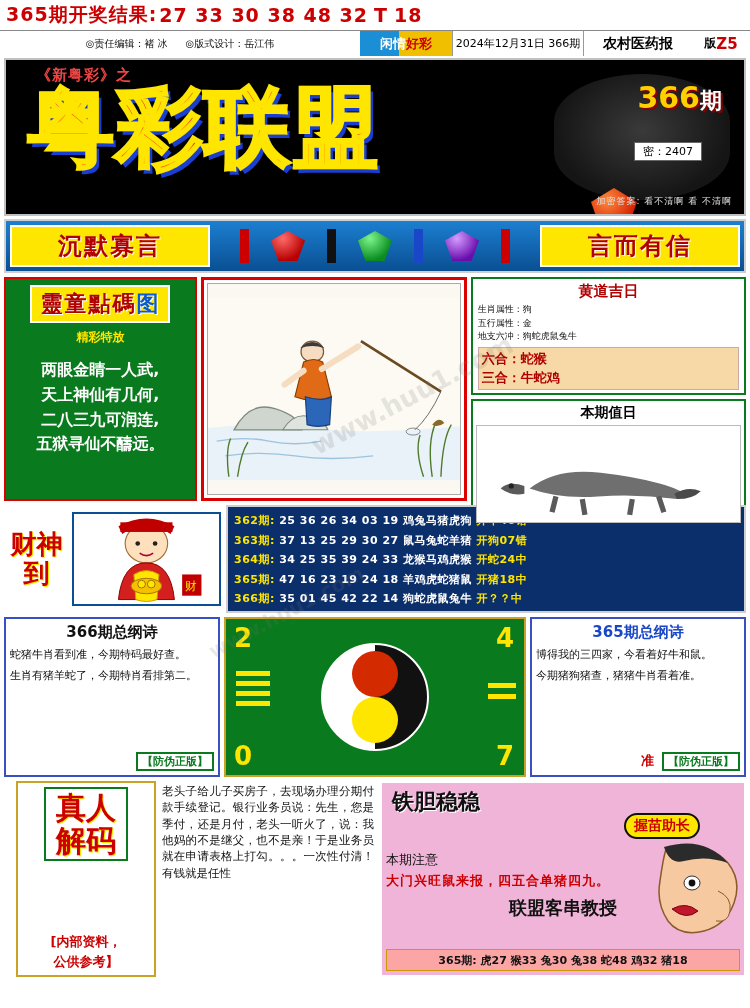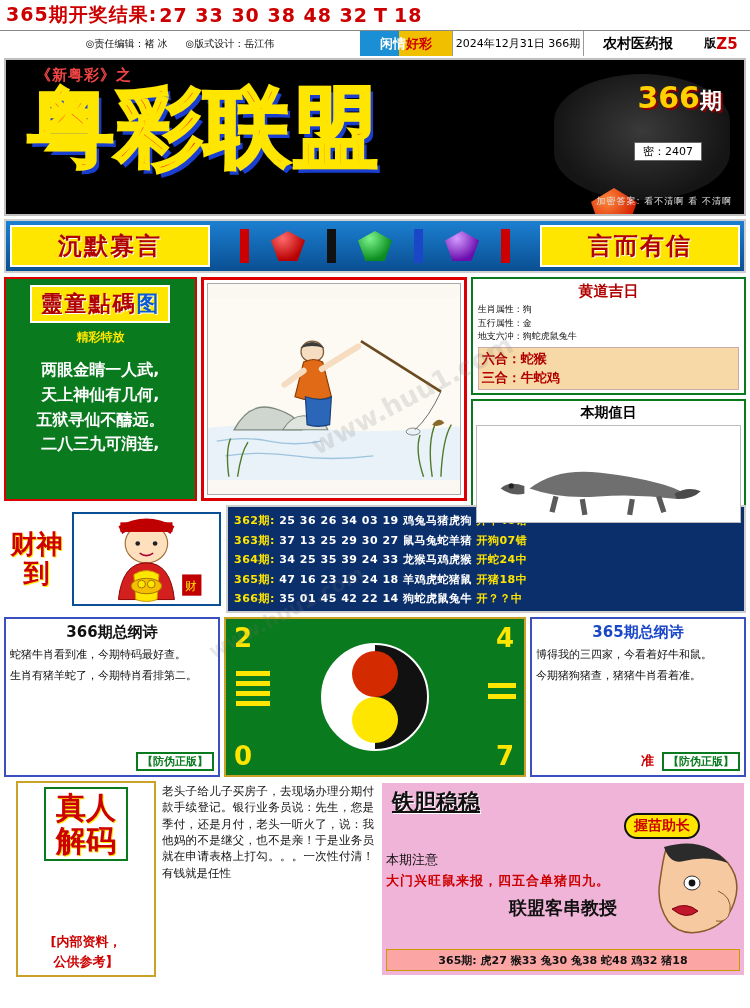--- a/index.html
+++ b/index.html
@@ -228,21 +228,21 @@
   .zr-box { border:2px solid #0a7a1e; padding: 2px 10px; }
   .zr-t { font-size: 30px; font-weight:bold; color:#c00; line-height:1.1; text-align:center;
     text-shadow: 1px 1px 0 #ffe600; }
   .zr-note { font-size: 13px; color:#c00; font-weight:bold; text-align:center; line-height:1.5; }
   .story { width: 216px; background:#fff; padding: 2px; }
   .story p { font-size: 11.5px; line-height: 1.42; color:#111; text-align: justify; }
   .iron {
     flex:1 1 auto; background:#f0b4d8; border:2px solid #fff; position:relative; padding:4px;
   }
   .iron-title { font-size: 22px; font-weight:bold; color:#111; text-align:left; padding-left:6px;
-    text-shadow: 1px 1px 0 #fff; text-decoration: underline; }
+    text-shadow: 1px 1px 0 #fff; }
   .iron-bubble {
     position:absolute; right: 44px; top: 30px;
     background:#ffe600; border:2px solid #111; border-radius: 14px;
     font-size: 14px; font-weight:bold; color:#c00; padding: 2px 8px;
   }
   .iron-note { font-size: 13px; color:#111; margin-top: 34px; font-weight:normal;}
   .iron-poem { font-size: 13px; color:#c00; font-weight:bold; margin-top: 3px; letter-spacing:1px;}
   .iron-sub { font-size: 18px; font-weight:bold; color:#111; text-align:center; margin-top: 6px; }
   .iron-bar {
     position:absolute; left: 4px; right: 4px; bottom: 4px; height: 22px;
@@ -324,22 +324,22 @@
   <div class="mid">
 
     <div class="mid-left">
       <div class="lt-title">
         <span>靈童點碼</span><span class="tu">图</span>
       </div>
       <div class="lt-sub">精彩特放</div>
       <div class="lt-poem">
         <div>两眼金睛一人武,</div>
         <div>天上神仙有几何,</div>
+        <div>二八三九可润连,</div>
         <div>五狱寻仙不醻远。</div>
-        <div>二八三九可润连,</div>
       </div>
     </div>
 
     <div class="mid-center">
       <div class="mid-center-inner">
         <svg width="100%" height="100%" viewBox="0 0 290 210">
           <rect width="290" height="210" fill="#fdfaf3"></rect>
 
           <path d="M0 150 Q60 142 120 150 T290 148 L290 210 L0 210 Z" fill="#e9f2f8"></path>
           <path d="M10 165 q30 -6 60 0 t60 0" stroke="#9cc4de" fill="none" stroke-width="1.5"></path>

